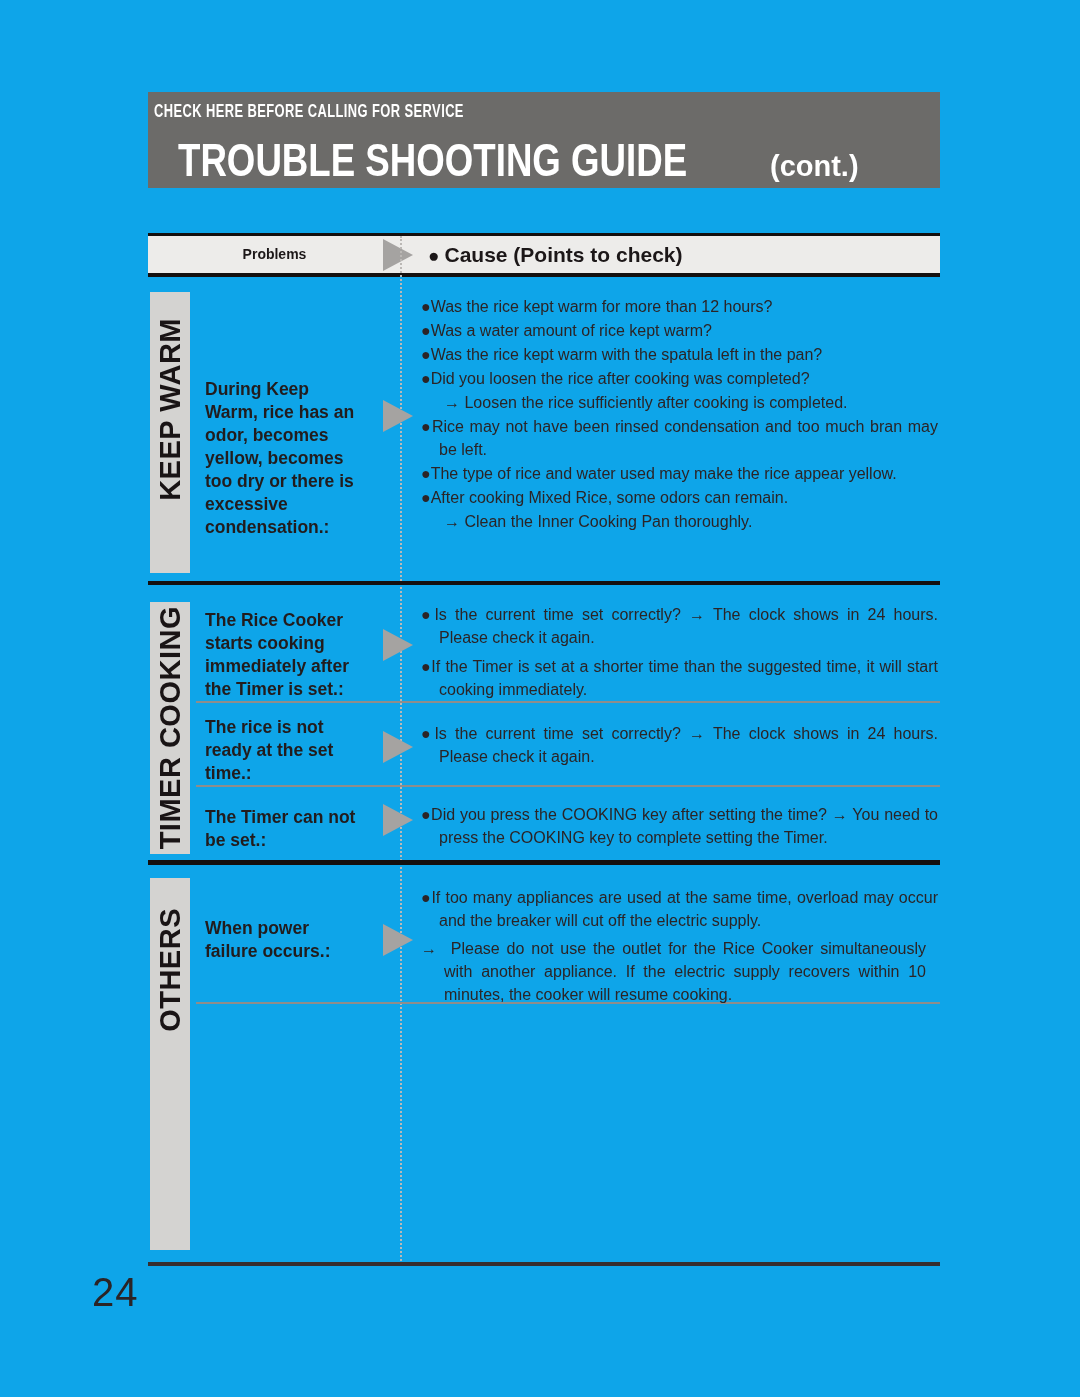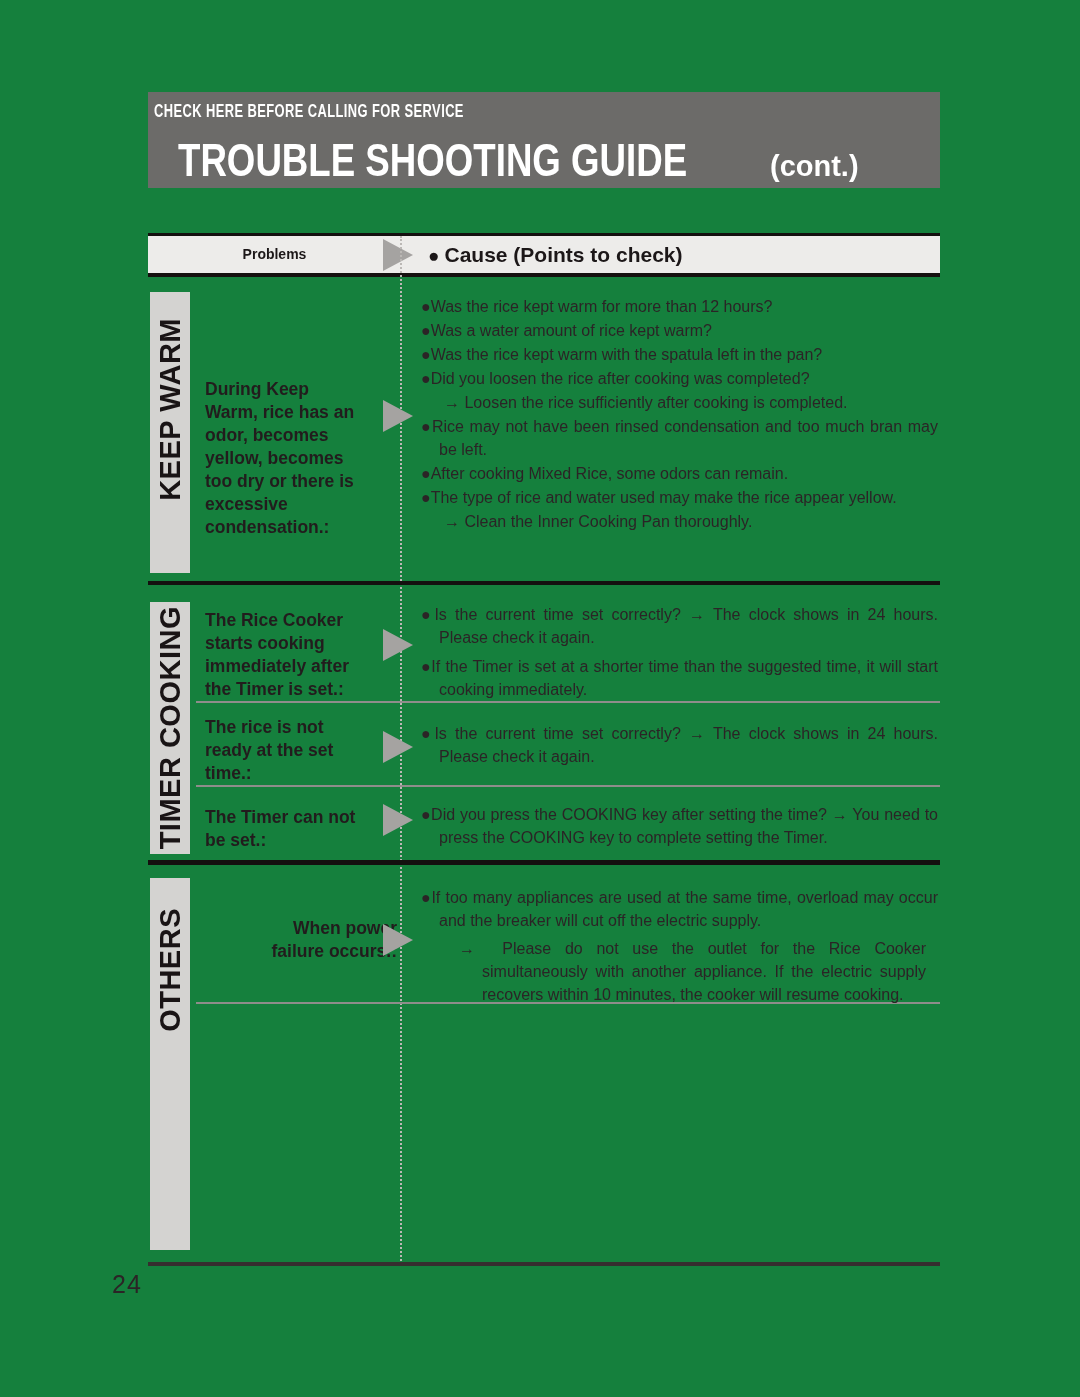--- a/index.html
+++ b/index.html
@@ -7,21 +7,21 @@
     --band:#6c6b69;
     --thead-bg:#edecea;
     --bar:#d4d3d1;
     --arrow:#a5a3a1;
     --sep:#8f8d8b;
     --rule:#14100f;
   }
   *{margin:0;padding:0;box-sizing:border-box;}
   html,body{background:#fff;}
   body{font-family:"Liberation Sans","DejaVu Sans",sans-serif;color:var(--ink);}
-  #page{position:relative;width:1080px;height:1397px;background:#15803d;overflow:hidden;}
+  #page{position:relative;width:1080px;height:1397px;background:#0ea5e9;overflow:hidden;}
 
   
   #band{position:absolute;left:148px;top:92px;width:792px;height:96px;background:var(--band);}
   .eyebrow{position:absolute;left:6px;top:9px;color:#fff;font-weight:bold;font-size:19px;line-height:1.1;
            letter-spacing:.6px;transform:scaleX(.68);transform-origin:left top;white-space:nowrap;}
   .title{position:absolute;left:30px;bottom:5px;color:#fff;font-weight:bold;font-size:47px;line-height:1;
          transform:scaleX(.78);transform-origin:left bottom;white-space:nowrap;}
   .title-suffix{position:absolute;left:622px;bottom:7px;color:#fff;font-weight:bold;font-size:29px;line-height:1;white-space:nowrap;}
 
   
@@ -45,23 +45,23 @@
   .hline{position:absolute;left:148px;width:792px;background:var(--rule);}
   .hline.dark{background:#362e2f;}
   .sep{position:absolute;left:196px;width:744px;height:2px;background:var(--sep);}
 
   .problem{position:absolute;left:205px;width:192px;font-weight:bold;font-size:17.5px;line-height:23px;color:#221c1d;}
   .row-arrow{position:absolute;left:383px;}
   .causes{position:absolute;left:421px;width:517px;font-size:16px;line-height:23px;}
   .cause{text-align:justify;margin-bottom:var(--gap,4px);}
   .cause.bullet{padding-left:18px;text-indent:-18px;}
   .cause.arrow-indent{padding-left:23px;}
-  .cause.arrow{padding-left:23px;text-indent:-23px;margin-right:12px;margin-left:38px;}
+  .cause.arrow{padding-left:23px;text-indent:-23px;margin-right:12px;}
 
-  #pagenum{position:absolute;left:112px;top:1272px;font-size:25px;line-height:1;letter-spacing:1px;color:#2b2426;}
+  #pagenum{position:absolute;left:92px;top:1272px;font-size:40px;line-height:1;letter-spacing:1px;color:#2b2426;}
 </style>
 </head>
 <body>
 
 <div id="page">
 
   <header id="band">
     <div class="eyebrow">CHECK HERE BEFORE CALLING FOR SERVICE</div>
     <div class="title">TROUBLE SHOOTING GUIDE</div>
     <div class="title-suffix">(cont.)</div>
@@ -92,22 +92,22 @@
         <div>condensation.:</div>
       </div>
       <div class="row-arrow tri" style="top: 400px;"></div>
       <div class="causes" style="top: 295px; --gap: 1px;">
         <p class="cause bullet">●Was the rice kept warm for more than 12 hours?</p>
         <p class="cause bullet">●Was a water amount of rice kept warm?</p>
         <p class="cause bullet">●Was the rice kept warm with the spatula left in the pan?</p>
         <p class="cause bullet">●Did you loosen the rice after cooking was completed?</p>
         <p class="cause arrow-indent">→ Loosen the rice sufficiently after cooking is completed.</p>
         <p class="cause bullet">●Rice may not have been rinsed condensation and too much bran may be left.</p>
+        <p class="cause bullet">●The type of rice and water used may make the rice appear yellow.</p>
         <p class="cause bullet">●After cooking Mixed Rice, some odors can remain.</p>
-        <p class="cause bullet">●The type of rice and water used may make the rice appear yellow.</p>
         <p class="cause arrow-indent">→ Clean the Inner Cooking Pan thoroughly.</p>
       </div>
       <div class="section-bar" style="top: 602px; height: 252px;">
         <span class="vlabel" style="top: 4px;">TIMER COOKING</span>
       </div>
       <div class="sep" style="top: 701px;"></div>
       <div class="sep" style="top: 785px;"></div>
       <div class="hline" style="top: 860px; height: 5px;"></div>
       <div class="problem" style="top: 609px;">
         <div>The Rice Cooker</div>
@@ -135,21 +135,21 @@
       </div>
       <div class="row-arrow tri" style="top: 804px;"></div>
       <div class="causes" style="top: 803px; --gap: 6px;">
         <p class="cause bullet">●Did you press the COOKING key after setting the time? → You need to press the COOKING key to complete setting the Timer.</p>
       </div>
       <div class="section-bar" style="top: 878px; height: 372px;">
         <span class="vlabel" style="top: 30px;">OTHERS</span>
       </div>
       <div class="sep" style="top: 1002px;"></div>
       <div class="hline dark" style="top: 1262px; height: 4px;"></div>
-      <div class="problem" style="top: 917px; text-align: right;">
+      <div class="problem" style="top: 917px;">
         <div>When power</div>
         <div>failure occurs.:</div>
       </div>
       <div class="row-arrow tri" style="top: 924px;"></div>
       <div class="causes" style="top: 886px; --gap: 5px;">
         <p class="cause bullet">●If too many appliances are used at the same time, overload may occur and the breaker will cut off the electric supply.</p>
         <p class="cause arrow">→&nbsp;&nbsp;Please do not use the outlet for the Rice Cooker simultaneously with another appliance. If the electric supply recovers within 10 minutes, the cooker will resume cooking.</p>
       </div>
     </div>
 

